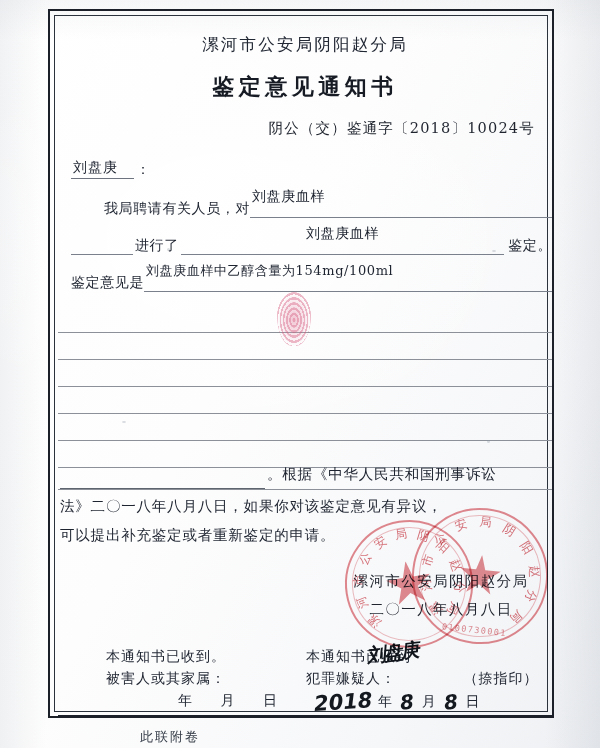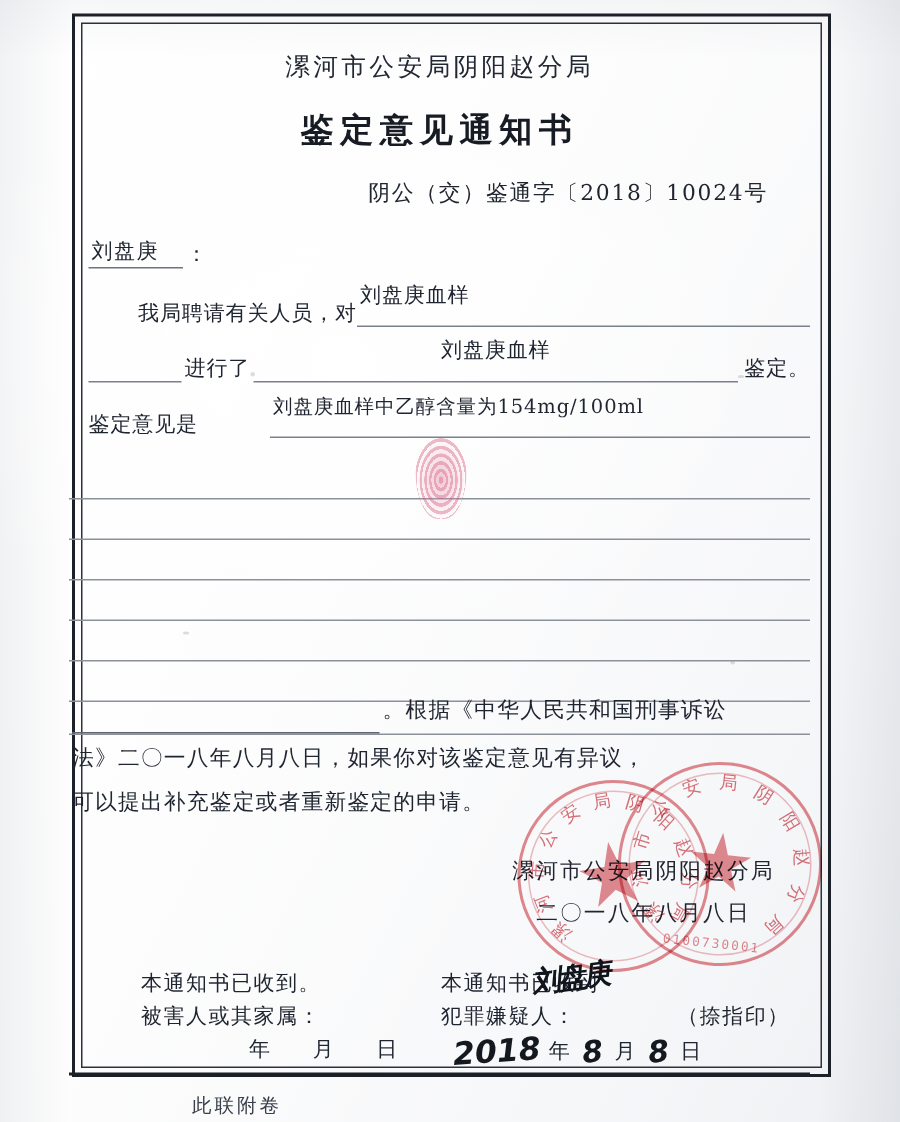--- a/index.html
+++ b/index.html
@@ -51,21 +51,21 @@
     top: 15px;
     width: 494px;
     height: 697px;
     border: 1px solid #2b323c;
     box-sizing: border-box;
   }
 
   
   #content {
     position: absolute;
-    left: 46px;
+    left: 58px;
     top: 15px;
     width: 494px;
     height: 697px;
     box-sizing: border-box;
   }
 
   .header-block { text-align: center; }
 
   .org-title {
     font-size: 16.5px;
@@ -85,21 +85,21 @@
     font-size: 14.5px;
     letter-spacing: 2px;
     margin-top: 16px;
     color: #222834;
   }
   .doc-number {
     font-size: 14.5px;
     letter-spacing: 1.2px;
     margin-top: 17px;
     text-align: right;
-    padding-right: 28px;
+    padding-right: 17px;
     color: #1f242e;
   }
 
   
   .addressee-row {
     margin-top: 21px;
     padding-left: 13px;
     font-size: 14px;
     display: flex;
     align-items: flex-end;
@@ -387,21 +387,21 @@
 
     <div class="para-line l2">
       <span class="fill" style="flex:0 0 62px;"></span>
       <span style="padding:0 2px;font-family:Liberation Mono, monospace;">进行了</span>
       <span class="fill">刘盘庚血样</span>
       <span style="padding-left:4px;">鉴定。</span>
     </div>
 
     <div class="para-line l3">
       <span>鉴定意见是</span>
-      <span class="fill left-al" style="font-size:13px;margin-left:48px;">刘盘庚血样中乙醇含量为154mg/100ml</span>
+      <span class="fill left-al" style="font-size:13px;">刘盘庚血样中乙醇含量为154mg/100ml</span>
     </div>
 
     <div id="rules">
       <div class="rule"></div>
       <div class="rule"></div>
       <div class="rule"></div>
       <div class="rule"></div>
       <div class="rule"></div>
       <div class="rule"></div>
     </div>

